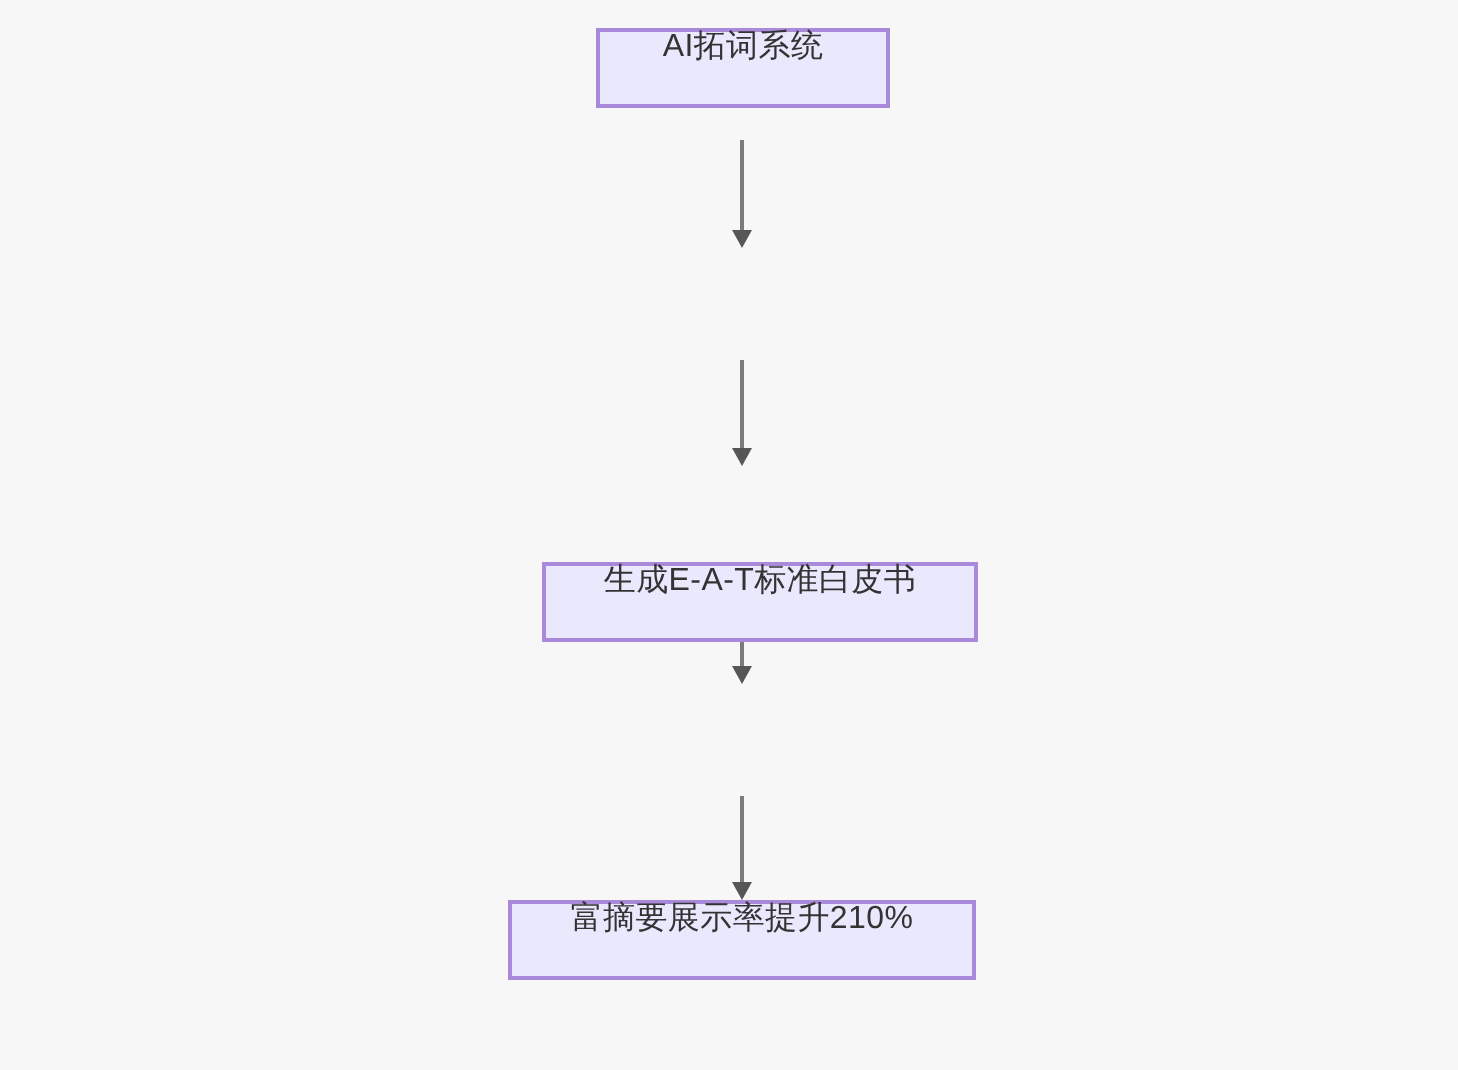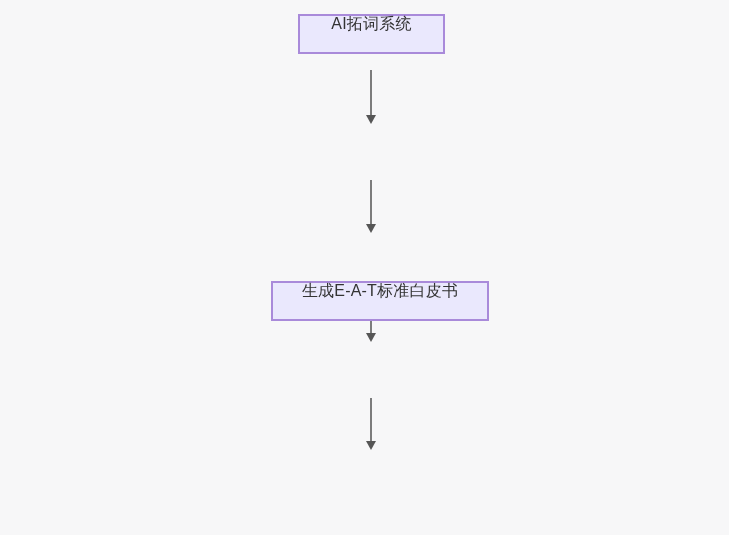--- a/index.html
+++ b/index.html
@@ -86,14 +86,17 @@
   <div class="node" style="left:298px; top:14px; width:147px;">
     <span class="node-label">AI拓词系统</span>
   </div>
 
 
   <div class="node" style="left:271px; top:233px; width:218px;margin-top:48px;">
     <span class="node-label">生成E-A-T标准白皮书</span>
   </div>
 
 
+  <div class="node" style="left:254px; top:450px; width:234px;">
+    <span class="node-label">富摘要展示率提升210%</span>
+  </div>
 
 </div>
 
 </body></html>

